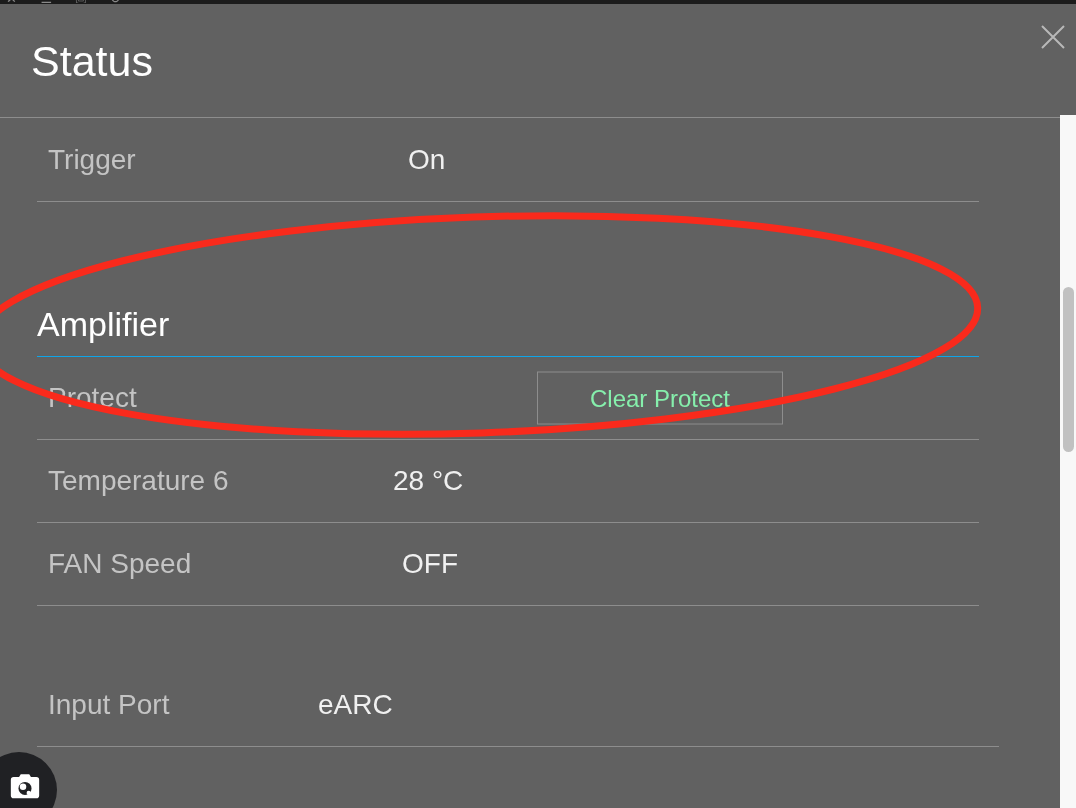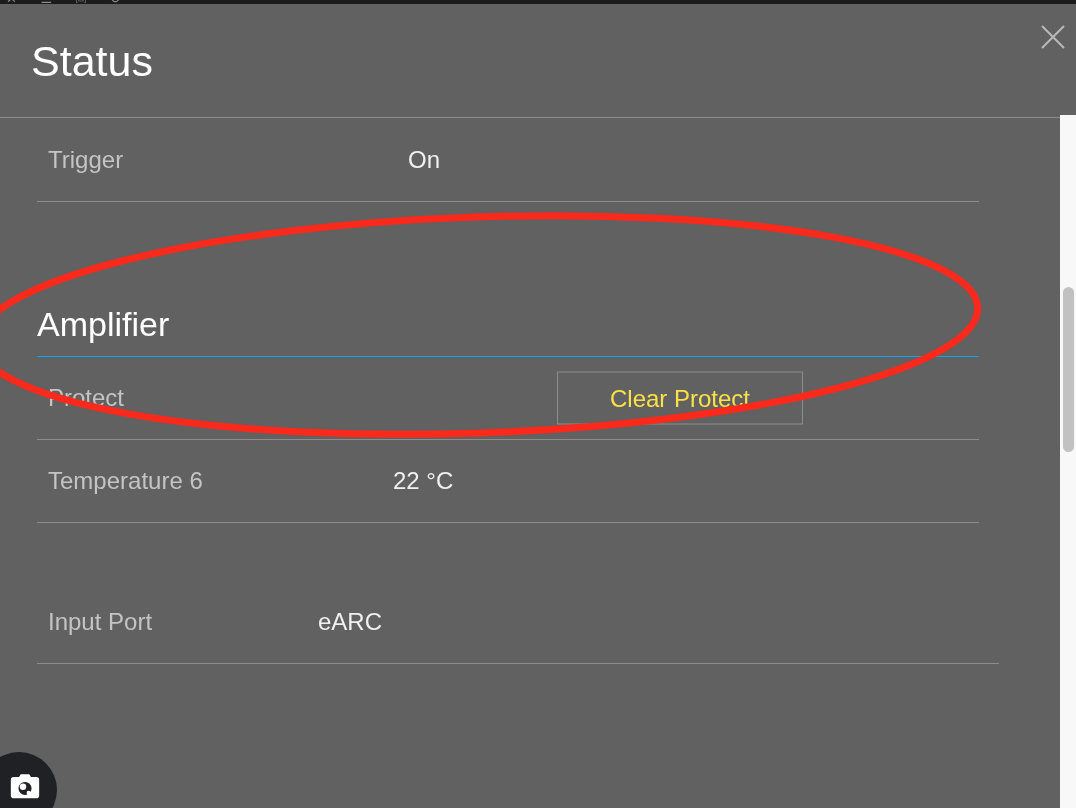--- a/index.html
+++ b/index.html
@@ -99,30 +99,30 @@
     height: 82px;
     margin: 0 37px 0 37px;
     border-bottom: 1px solid #8d8d8d;
   }
 
   .row-label {
     position: absolute;
     left: 11px;
     top: 50%;
     transform: translateY(-50%);
-    font-size: 24px;
+    font-size: 28px;
     color: #c4c4c4;
     white-space: nowrap;
   }
   .row-value {
     position: absolute;
     left: 281px;
     top: 50%;
     transform: translateY(-50%);
-    font-size: 24px;
+    font-size: 28px;
     color: #f0f0f0;
     white-space: nowrap;
   }
   
   .row-value.col-center {
     left: 343px;
   }
   .row-value.col-on { left: 371px; }
   .row-value.col-temp { left: 356px; }
   .row-value.col-fan { left: 365px; }
@@ -139,28 +139,28 @@
     bottom: 12px;
     font-size: 34px;
     color: #ffffff;
     font-weight: 400;
     white-space: nowrap;
   }
   .spacer-58 { height: 58px; }
 
   .action-button {
     position: absolute;
-    left: 520px;
+    left: 500px;
     top: 50%;
     transform: translateY(-50%);
     width: 246px;
     height: 53px;
     border: 1px solid #8d8d8d;
     background: transparent;
-    color: #fde047;
+    color: #86efac;
     font-size: 24px;
     font-family: "Liberation Sans", sans-serif;
     cursor: pointer;
     padding: 4px;
     box-sizing: border-box;
   }
 
   
   .rule-short { margin-right: 81px; }
   .rule-long  { margin-right: 61px; }
@@ -246,23 +246,27 @@
         <div class="section-title">Amplifier</div>
       </div>
 
       <div class="row rule-short">
         <div class="row-label">Protect</div>
         <button class="action-button">Clear Protect</button>
       </div>
 
       <div class="row rule-short">
         <div class="row-label">Temperature 6</div>
-        <div class="row-value col-temp">22 °C</div>
-      </div>
-
+        <div class="row-value col-temp">28 °C</div>
+      </div>
+
+      <div class="row rule-short">
+        <div class="row-label">FAN Speed</div>
+        <div class="row-value col-fan">OFF</div>
+      </div>
 
       <div class="spacer-58"></div>
 
 
       <div class="row rule-long">
         <div class="row-label">Input Port</div>
         <div class="row-value">eARC</div>
       </div>
 
     </div>

